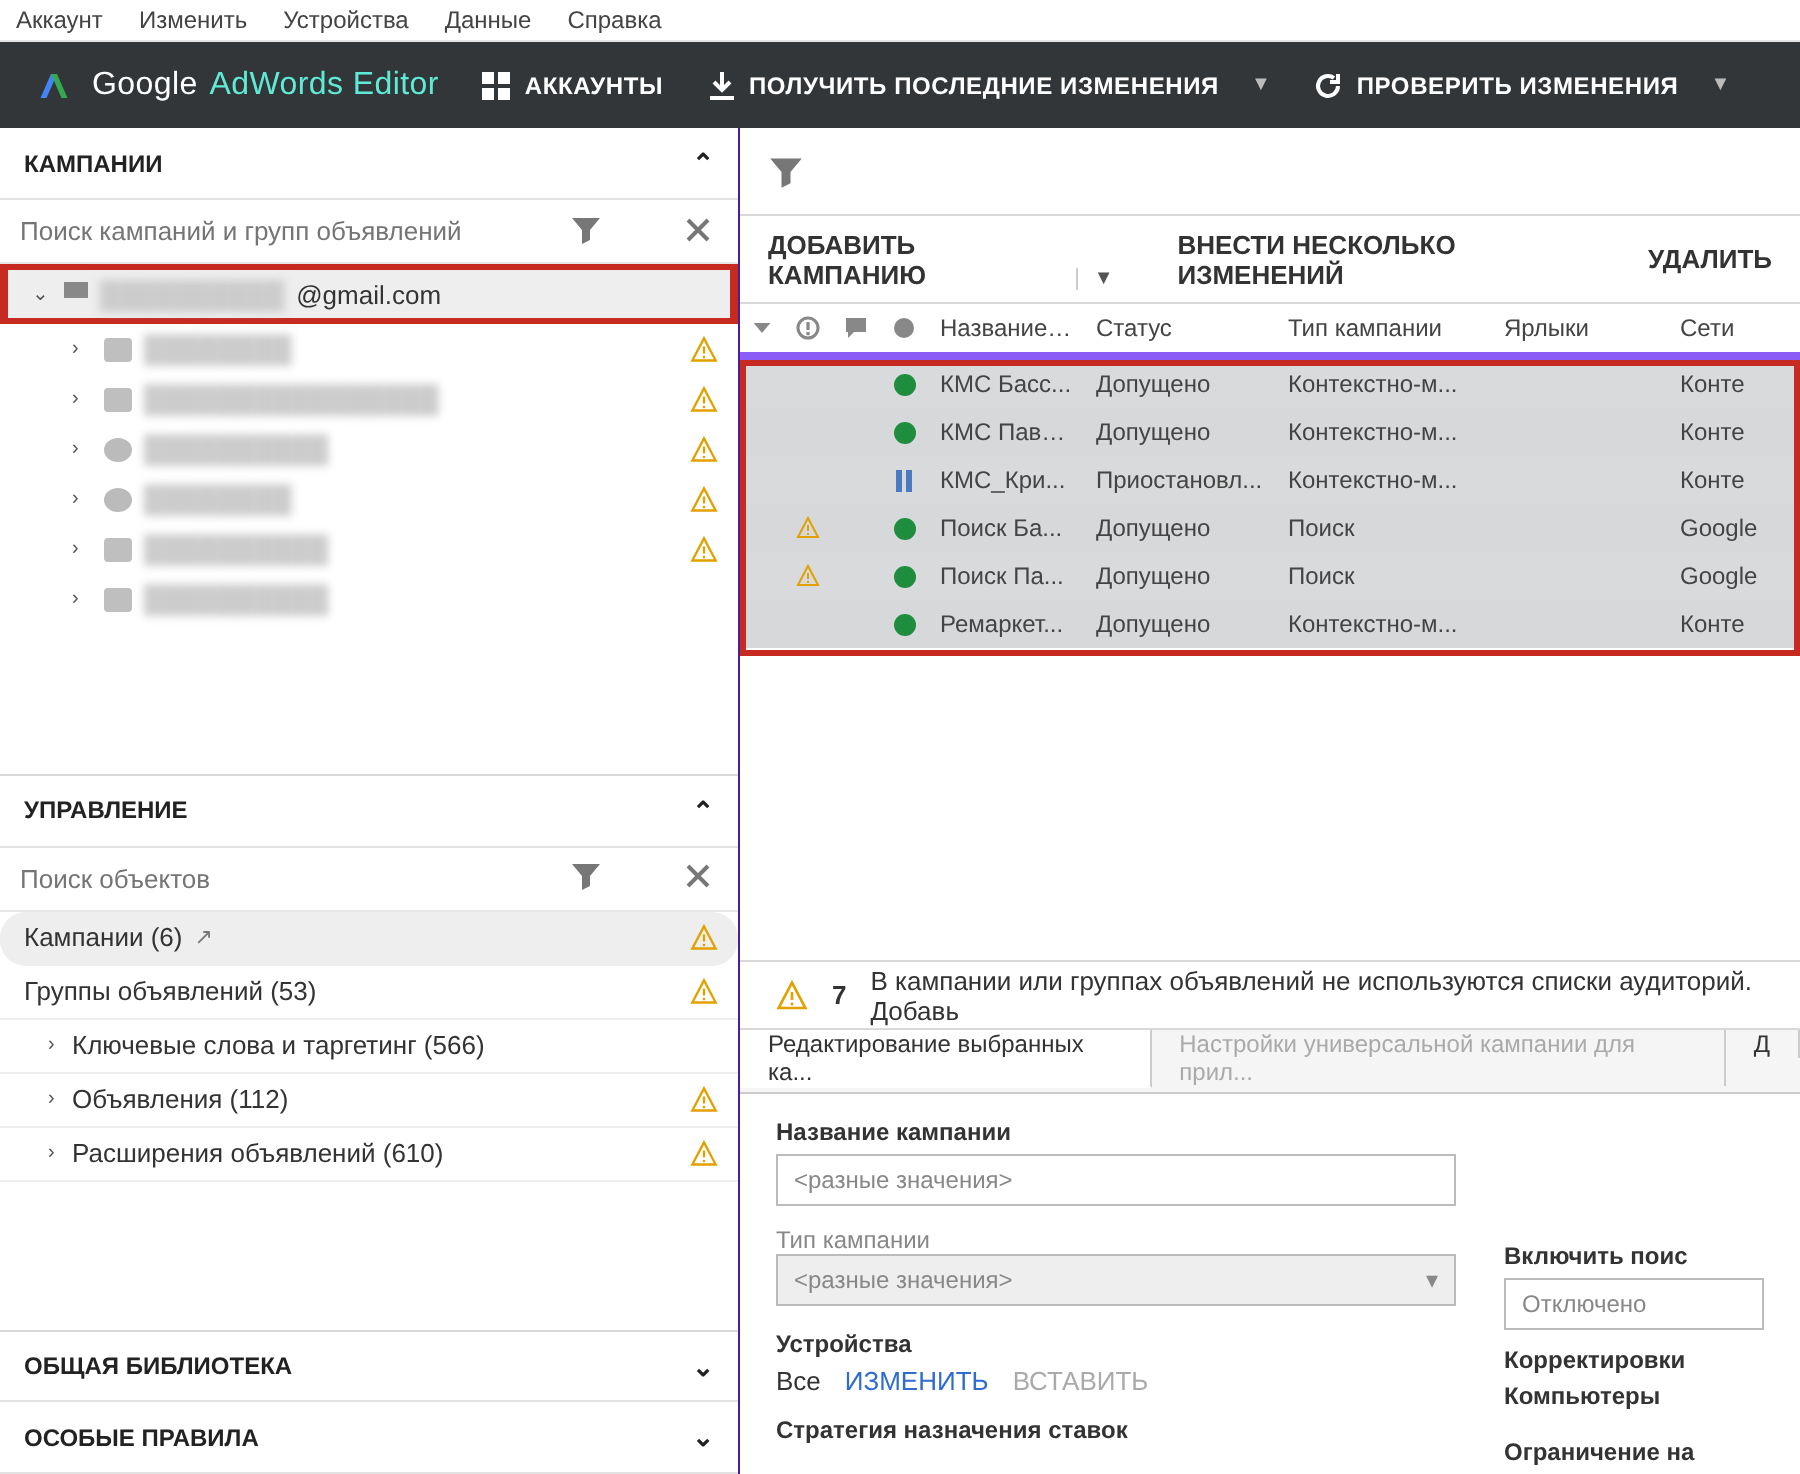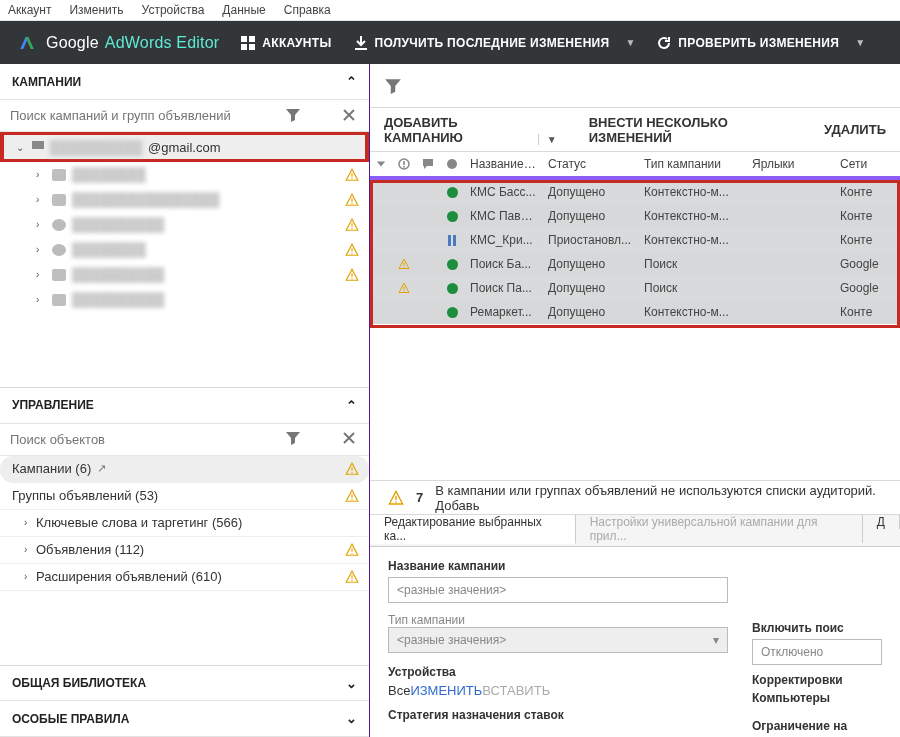--- a/index.html
+++ b/index.html
@@ -92,21 +92,21 @@
 .r-tabs .tab { padding: 0 14px; display: flex; align-items: center; font-size: 12px; border-right: 1px solid #ccc; }
 .r-tabs .tab.active { background: #fff; border-bottom: 1px solid #fff; margin-bottom: -1px; }
 .r-tabs .tab.dis { color: #aaa; }
 
 .r-form { padding: 12px 18px 0; font-size: 13px; display: grid; grid-template-columns: 1fr 130px; column-gap: 24px; row-gap: 10px; }
 .r-form .lblb { font-weight: 700; font-size: 12px; margin-bottom: 4px; }
 .r-form input[type=text] { width: 100%; height: 26px; border: 1px solid #bbb; padding: 0 8px; font-size: 12px; color: #888; }
 .r-form .sel { width: 100%; height: 26px; border: 1px solid #bbb; background: #eee; padding: 0 8px; font-size: 12px; color: #888; display: flex; align-items: center; justify-content: space-between; }
 .r-form .gray { color: #888; font-size: 12px; }
 .r-form .linky { color: #2f6bd0; cursor: pointer; }
-.r-form .row2 { display: flex; gap: 0; align-items: center; }
+.r-form .row2 { display: flex; gap: 12px; align-items: center; }
 
 svg { display: block; }
 </style>
 </head>
 <body>
 
 <div class="menubar">
   <span>Аккаунт</span>
   <span>Изменить</span>
   <span>Устройства</span>

